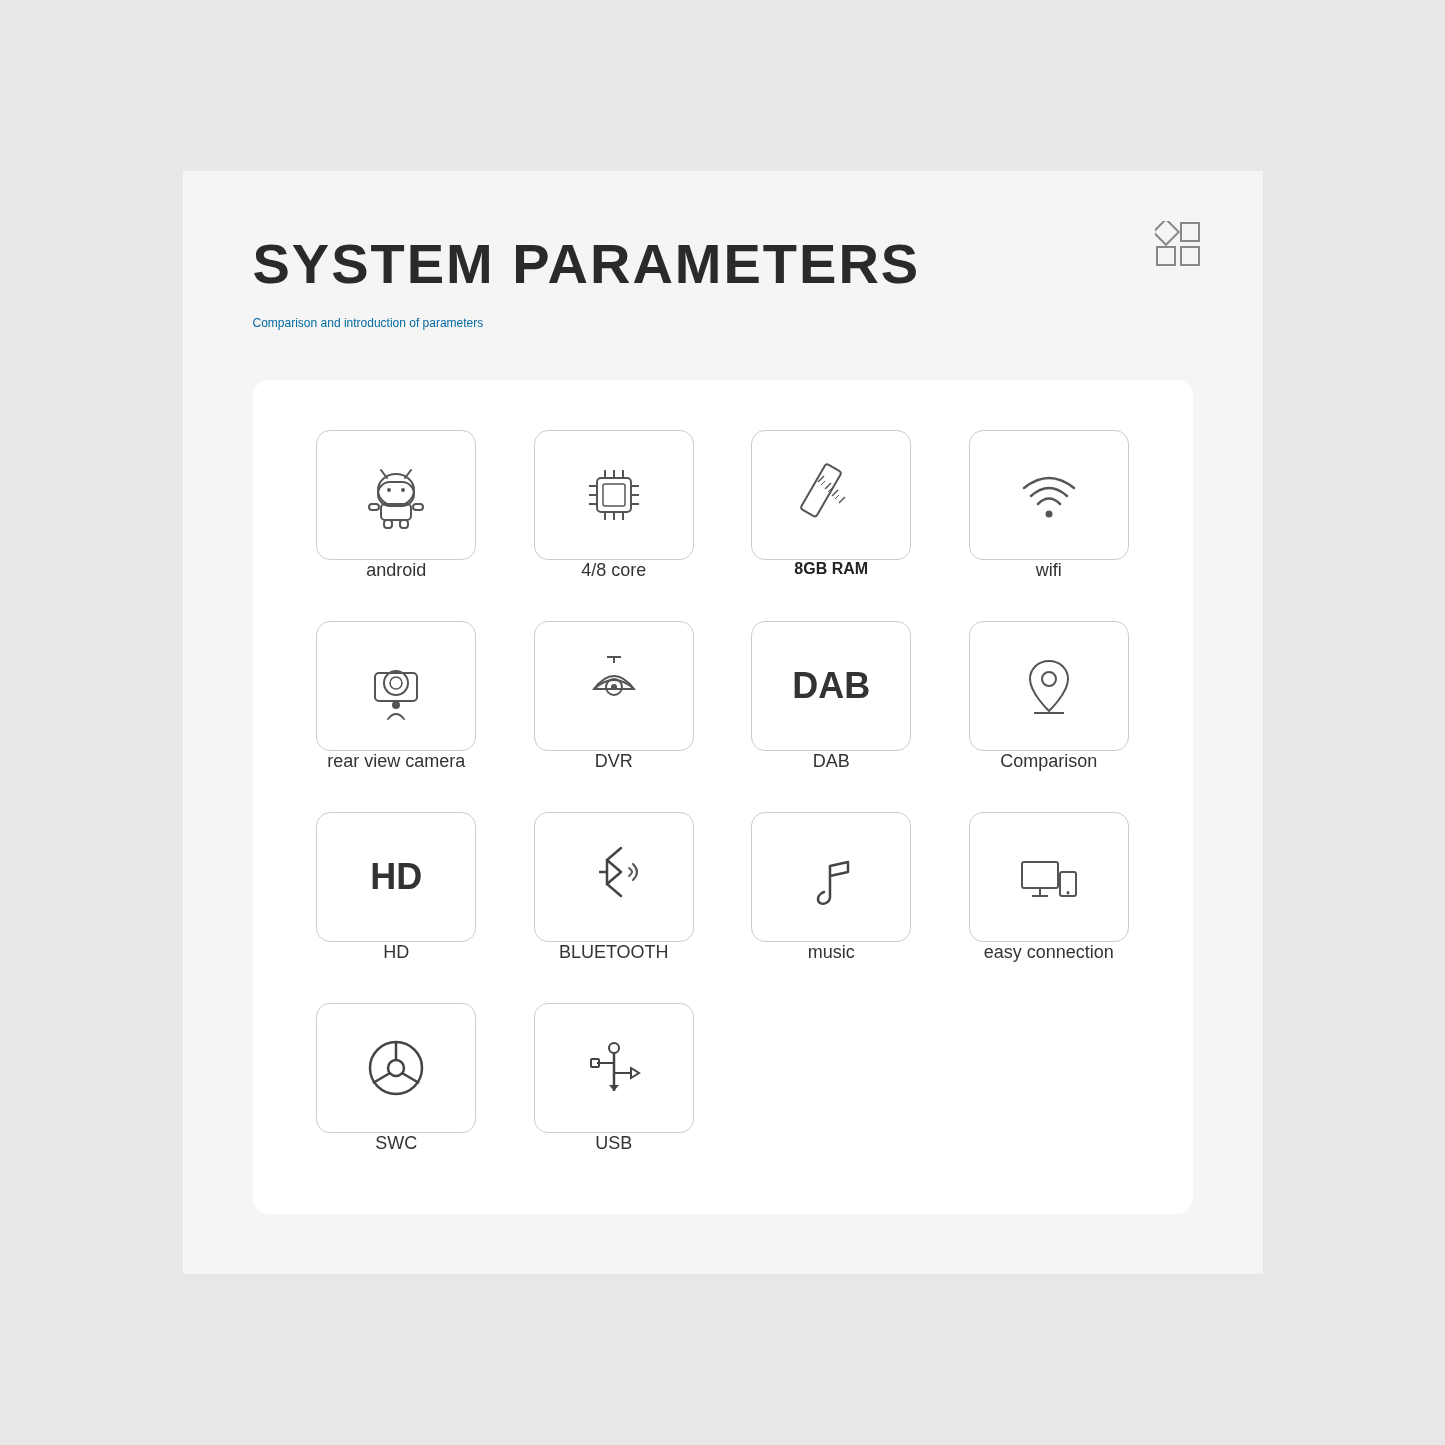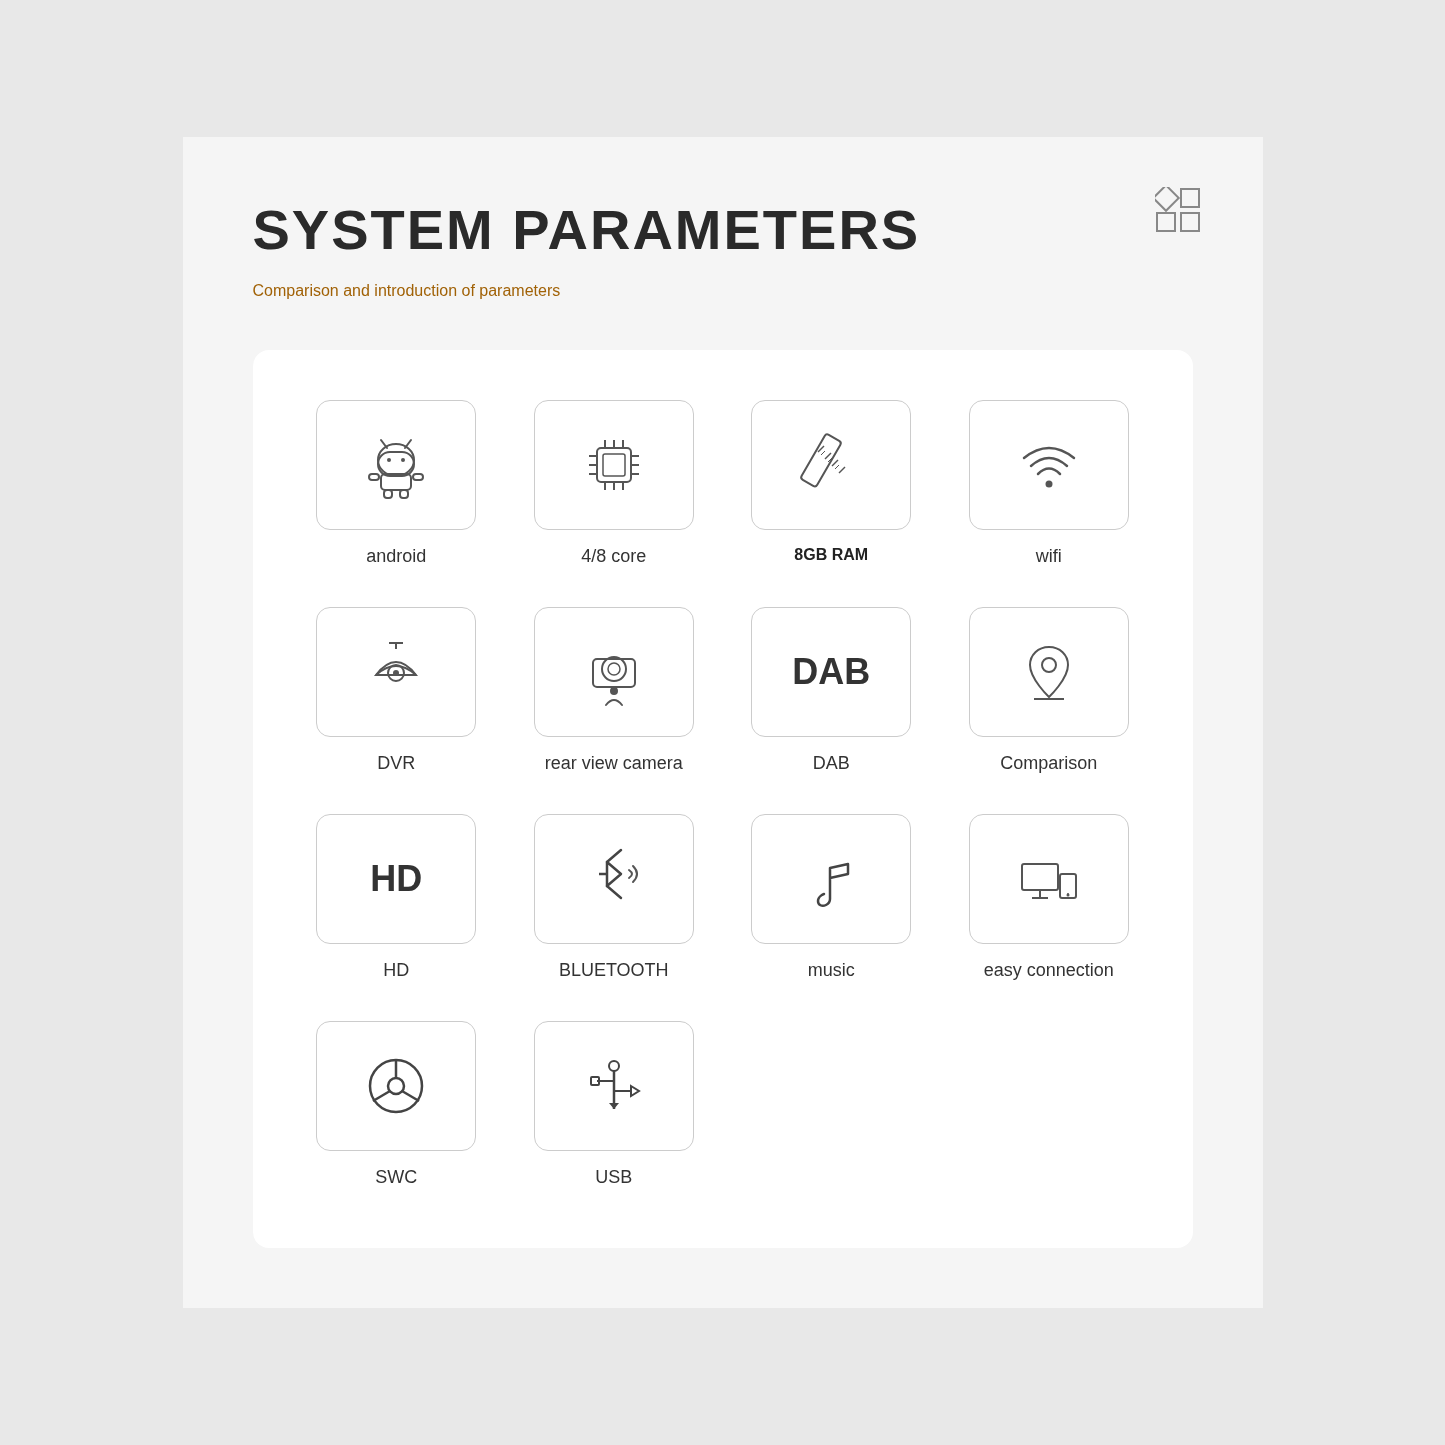--- a/index.html
+++ b/index.html
@@ -31,40 +31,39 @@
     }
     .page-title {
       font-size: 56px;
       font-weight: 900;
       color: #2a2a2a;
       letter-spacing: 2px;
       margin-bottom: 20px;
       text-transform: uppercase;
     }
     .page-subtitle {
-      font-size: 16px;
-      color: #a16207;
+      font-size: 12px;
+      color: #0369a1;
       margin-bottom: 50px;
       font-weight: 400;
     }
     .main-card {
       background: #fff;
       border-radius: 16px;
       padding: 50px 50px 60px 50px;
     }
     .grid {
       display: grid;
       grid-template-columns: repeat(4, 1fr);
       gap: 40px 30px;
     }
     .grid-item {
       display: flex;
       flex-direction: column;
       align-items: center;
-      gap: 16px;
     }
     .icon-box {
       width: 160px;
       height: 130px;
       border: 1.5px solid #ccc;
       border-radius: 14px;
       display: flex;
       align-items: center;
       justify-content: center;
       background: #fff;
@@ -195,48 +194,48 @@
             <circle cx="35" cy="54" r="3.5" fill="#555"></circle>
           </svg>
         </div>
         <span class="item-label">wifi</span>
       </div>
 
       <div class="grid-item">
         <div class="icon-box">
           <svg viewBox="0 0 70 70" fill="none" xmlns="http://www.w3.org/2000/svg">
 
+            <circle cx="35" cy="32" r="12" stroke="#555" stroke-width="2" fill="none"></circle>
+            <circle cx="35" cy="32" r="6" stroke="#555" stroke-width="1.5" fill="none"></circle>
+
+            <rect x="14" y="22" width="42" height="28" rx="4" stroke="#555" stroke-width="2" fill="none"></rect>
+
+            <circle cx="35" cy="54" r="4" fill="#555"></circle>
+            <path d="M27 68 Q35 58 43 68" stroke="#555" stroke-width="2" fill="none" stroke-linecap="round"></path>
+          </svg>
+        </div>
+        <span class="item-label">rear view camera</span>
+      </div>
+
+      <div class="grid-item">
+        <div class="icon-box">
+          <svg viewBox="0 0 70 70" fill="none" xmlns="http://www.w3.org/2000/svg">
+
             <path d="M15 38 Q35 12 55 38 Z" stroke="#555" stroke-width="2" fill="none"></path>
             <path d="M15 38 Q35 20 55 38" stroke="#555" stroke-width="2" fill="none"></path>
             <circle cx="35" cy="36" r="8" stroke="#555" stroke-width="2" fill="none"></circle>
             <circle cx="35" cy="36" r="3" fill="#555"></circle>
 
             <line x1="35" y1="12" x2="35" y2="6" stroke="#555" stroke-width="2"></line>
             <line x1="28" y1="6" x2="42" y2="6" stroke="#555" stroke-width="2"></line>
           </svg>
         </div>
         <span class="item-label">DVR</span>
       </div>
 
-      <div class="grid-item">
-        <div class="icon-box">
-          <svg viewBox="0 0 70 70" fill="none" xmlns="http://www.w3.org/2000/svg">
-
-            <circle cx="35" cy="32" r="12" stroke="#555" stroke-width="2" fill="none"></circle>
-            <circle cx="35" cy="32" r="6" stroke="#555" stroke-width="1.5" fill="none"></circle>
-
-            <rect x="14" y="22" width="42" height="28" rx="4" stroke="#555" stroke-width="2" fill="none"></rect>
-
-            <circle cx="35" cy="54" r="4" fill="#555"></circle>
-            <path d="M27 68 Q35 58 43 68" stroke="#555" stroke-width="2" fill="none" stroke-linecap="round"></path>
-          </svg>
-        </div>
-        <span class="item-label">rear view camera</span>
-      </div>
-
 
       <div class="grid-item">
         <div class="icon-box">
           <span class="icon-text">DAB</span>
         </div>
         <span class="item-label">DAB</span>
       </div>
 
       <div class="grid-item">
         <div class="icon-box">

